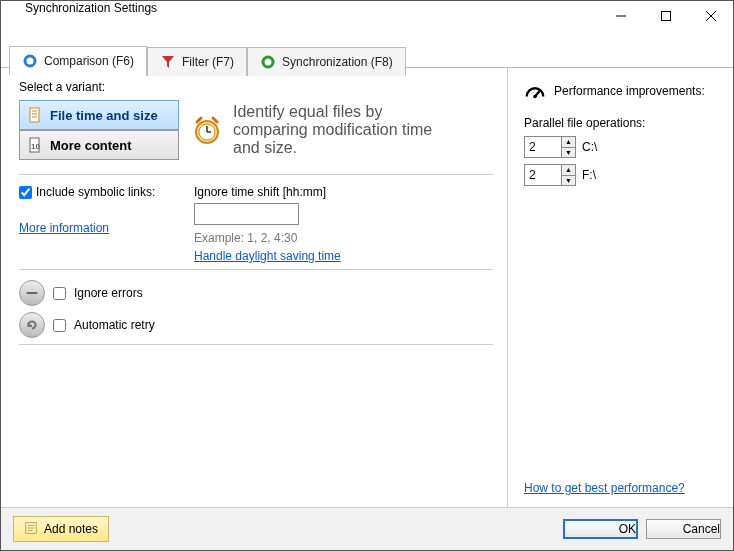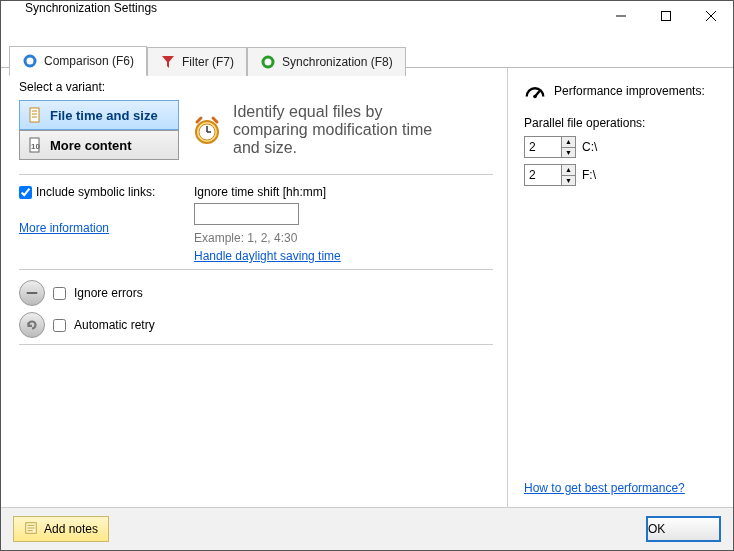--- a/index.html
+++ b/index.html
@@ -40,21 +40,21 @@
   .gauge-icon { width: 22px; height: 22px; }
   .spin-input { display: flex; align-items: center; gap: 6px; margin-bottom: 6px; }
   .spin { display: flex; width: 52px; height: 22px; border: 1px solid #888; }
   .spin input { width: 36px; border: none; padding: 0 4px; outline: none; font: inherit; }
   .spin .arrows { width: 16px; display:flex; flex-direction:column; border-left:1px solid #888; }
   .spin .arrows div { flex:1; display:flex; align-items:center; justify-content:center; font-size:7px; line-height:1; background:#eee; cursor:pointer; }
   .spin .arrows div:first-child { border-bottom:1px solid #888; }
   .right .how-link { margin-top:auto; }
   .footer { border-top: 1px solid #ccc; background: #f1f1f1; padding: 8px 12px; display: flex; align-items: center; gap: 8px; }
   .footer .spacer { flex: 1; }
-  .btn { min-width: 75px; height: 26px; border: 1px solid #999; background: linear-gradient(#fefefe,#e6e6e6); display:flex; align-items:center; justify-content:flex-start; cursor:pointer; }
+  .btn { min-width: 75px; height: 20px; border: 1px solid #999; background: linear-gradient(#fefefe,#e6e6e6); display:flex; align-items:center; justify-content:flex-end; cursor:pointer; }
   .btn.primary { border: 2px solid #2272c9; }
   .addnotes { display:flex; align-items:center; gap:6px; height:26px; padding: 4px 10px; border:1px solid #c9b96a; background:linear-gradient(#fff6c8,#ffe98a); cursor:pointer; }
   input[type="checkbox"], input[type="radio"] { margin:0; }
 </style>
 </head>
 <body>
 
 <div class="titlebar">
   <span class="title">Synchronization Settings</span>
   <div class="ctl">
@@ -237,13 +237,16 @@
           <line x1="4" y1="8" x2="12" y2="8" stroke="#b89a3a"></line>
           <line x1="4" y1="11" x2="10" y2="11" stroke="#b89a3a"></line>
         </svg>
     </span>
     <span>Add notes</span>
   </div>
   <div class="spacer"></div>
   <div class="btn primary">
     <span>OK</span>
   </div>
+  <div class="btn">
+    <span>Cancel</span>
+  </div>
 </div>
 
 </body></html>

